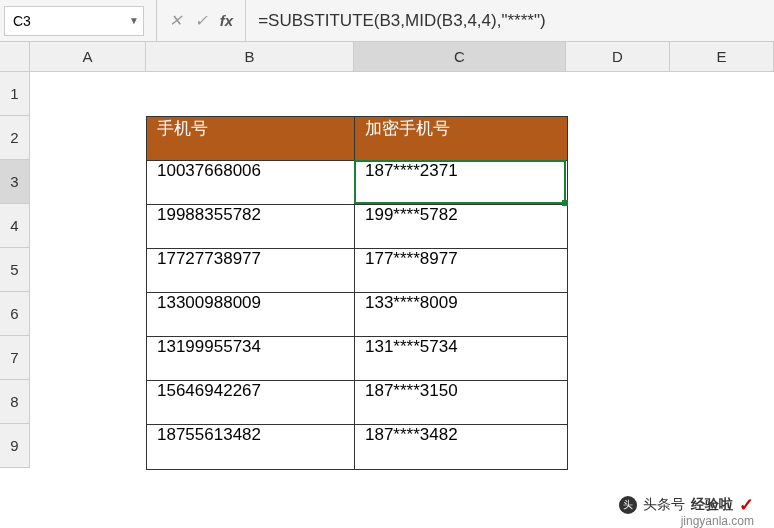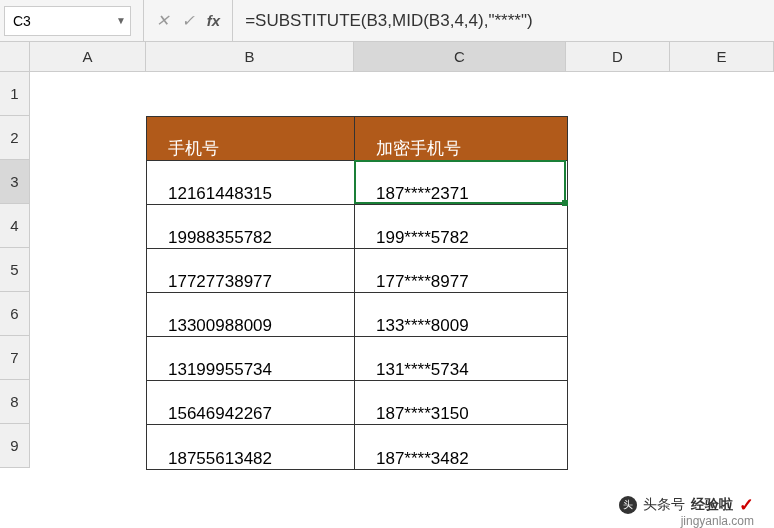--- a/index.html
+++ b/index.html
@@ -13,21 +13,21 @@
       position: relative;
     }
     .formula-bar {
       display: flex;
       align-items: center;
       height: 42px;
       border-bottom: 1px solid #ccc;
       background: #f5f5f5;
     }
     .name-box {
-      width: 127px;
+      width: 140px;
       height: 30px;
       background: #fff;
       border: 1px solid #ccc;
       display: flex;
       align-items: center;
       padding: 0 8px;
       margin-left: 4px;
       position: relative;
     }
     .name-box .dropdown {
@@ -113,22 +113,22 @@
       border: 1.5px solid #333;
     }
     .data-row {
       display: flex;
       height: 44px;
     }
     .data-cell {
       border-right: 1px solid #333;
       border-bottom: 1px solid #333;
       display: flex;
-      align-items: flex-end;
-      padding: 0 21px;
+      align-items: flex-start;
+      padding: 0 10px;
       font-size: 17px;
     }
     .data-row:last-child .data-cell { border-bottom: none; }
     .data-cell:last-child { border-right: none; }
     .dc-B { width: 208px; }
     .dc-C { width: 212px; }
     .header-row .data-cell {
       background: #b15a1a;
       color: #fff;
       font-weight: normal;
@@ -260,21 +260,21 @@
         <div class="data-row header-row">
           <div class="data-cell dc-B">
               <span>手机号</span>
             </div>
           <div class="data-cell dc-C">
               <span>加密手机号</span>
             </div>
         </div>
         <div class="data-row">
           <div class="data-cell dc-B">
-              <span>12161448315</span>
+              <span>10037668006</span>
             </div>
           <div class="data-cell dc-C">
               <span>187****2371</span>
             </div>
         </div>
         <div class="data-row">
           <div class="data-cell dc-B">
               <span>19988355782</span>
             </div>
           <div class="data-cell dc-C">

